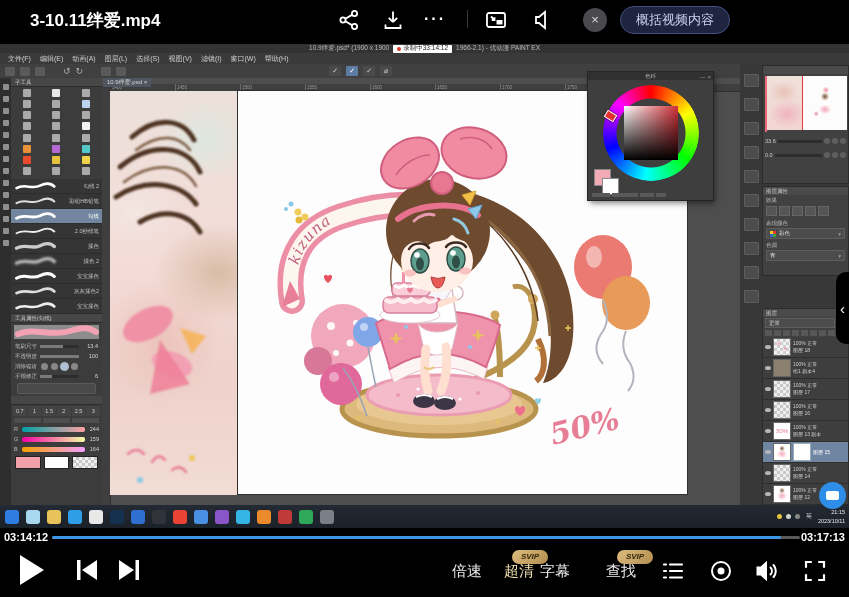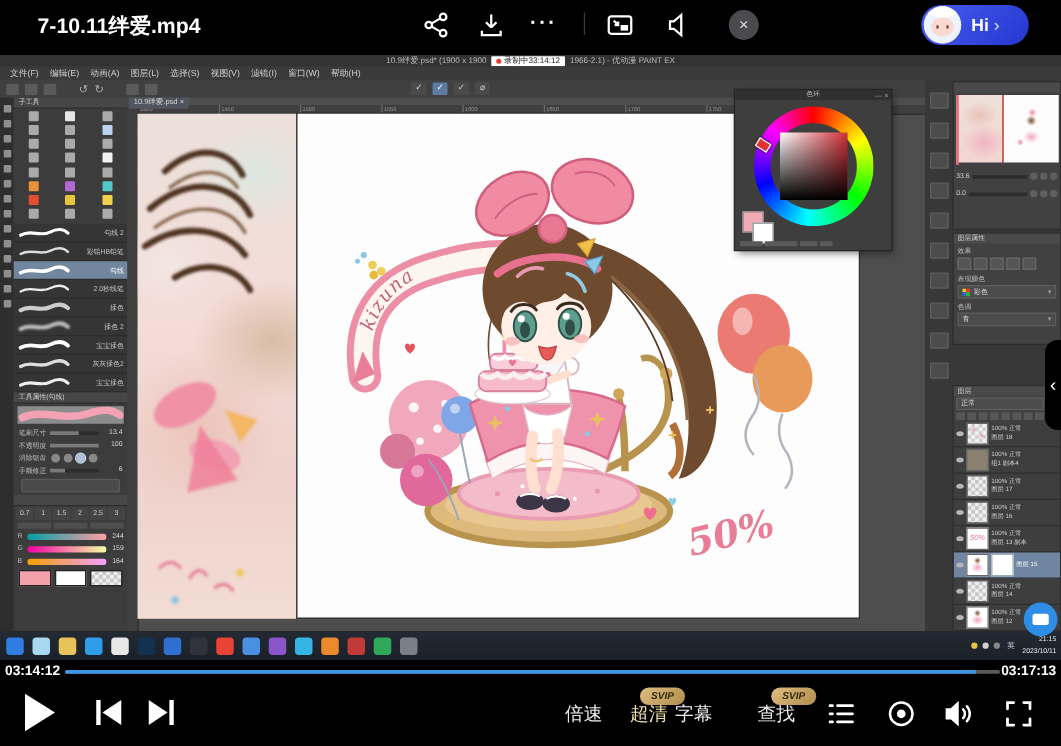--- a/index.html
+++ b/index.html
@@ -182,21 +182,21 @@
         color:#33270e;font-size:8px;font-weight:bold;font-style:italic;text-align:center;line-height:14px;z-index:4;}
   .cico2{top:558px;width:26px;height:26px;}
   .cico2 svg{width:100%;height:100%;}
 </style>
 </head>
 <body>
 
 <div id="app">
 
   <div class="ab topbar">
-    <span class="vtitle">7-10.11绊爱.mp4</span>
+    <span class="vtitle">3-10.11绊爱.mp4</span>
     <span class="ticon" style="left:337px">
       <svg viewBox="0 0 24 24" fill="none" stroke="#fff" stroke-width="1.8">
           <circle cx="6" cy="12" r="2.6"></circle>
           <circle cx="17.5" cy="5.5" r="2.6"></circle>
           <circle cx="17.5" cy="18.5" r="2.6"></circle>
           <path d="M8.3 10.7 15 6.9M8.3 13.3 15 17.1"></path>
         </svg>
     </span>
     <span class="ticon" style="left:381px">
       <svg viewBox="0 0 24 24" fill="none" stroke="#fff" stroke-width="1.8">
@@ -212,30 +212,21 @@
           <rect x="12.5" y="12" width="6" height="4.5" fill="#fff" stroke="none"></rect>
           <path d="M7 8.5l3.5 3.5m0-2.8v2.8H7.7"></path>
         </svg>
     </span>
     <span class="ticon" style="left:531px">
       <svg viewBox="0 0 24 24" fill="none" stroke="#fff" stroke-width="1.8">
           <path d="M14 4 8 9H5v6h3l6 5z"></path>
         </svg>
     </span>
     <span class="xbtn">×</span>
-    <span class="aipill">
-      <span class="aiavatar">
-        <span class="aiface"></span>
-          <span class="aihood"></span>
-        <span class="aieye" style="left:10px"></span>
-          <span class="aieye" style="left:18px"></span>
-      </span>
-      <span class="ailabel">Hi</span>
-      <span class="aiarrow">›</span>
-    </span>
+    <span class="sumbtn">概括视频内容</span>
   </div>
 
   <div class="ab csp">
     <div class="ab csp-title">
       <span>10.9绊爱.psd* (1900 x 1900</span>
       <span class="recbox">
           <span class="recdot"></span>
           <span>录制中33:14:12</span>
         </span>
       <span>1966-2.1) - 优动漫 PAINT EX</span>

